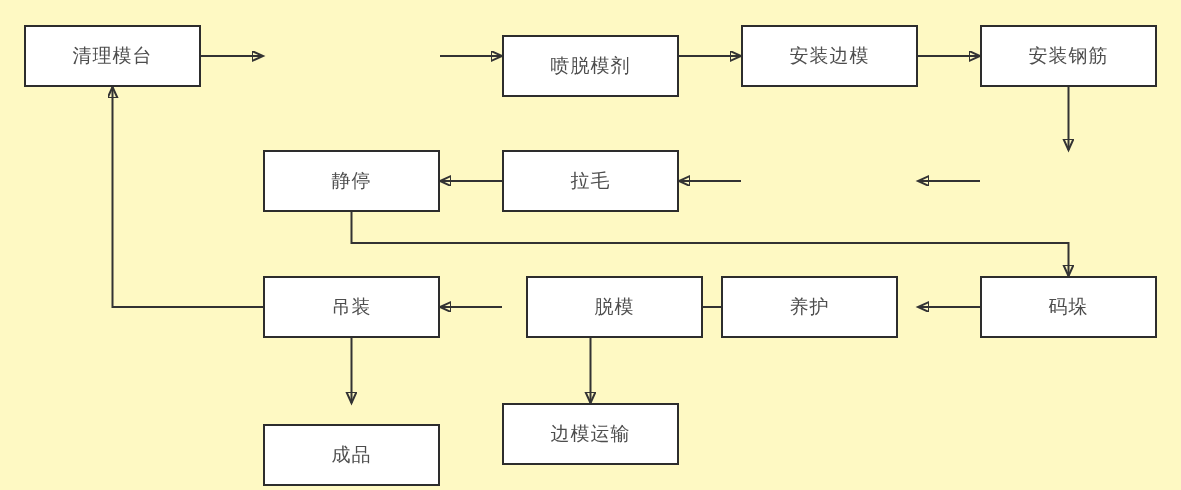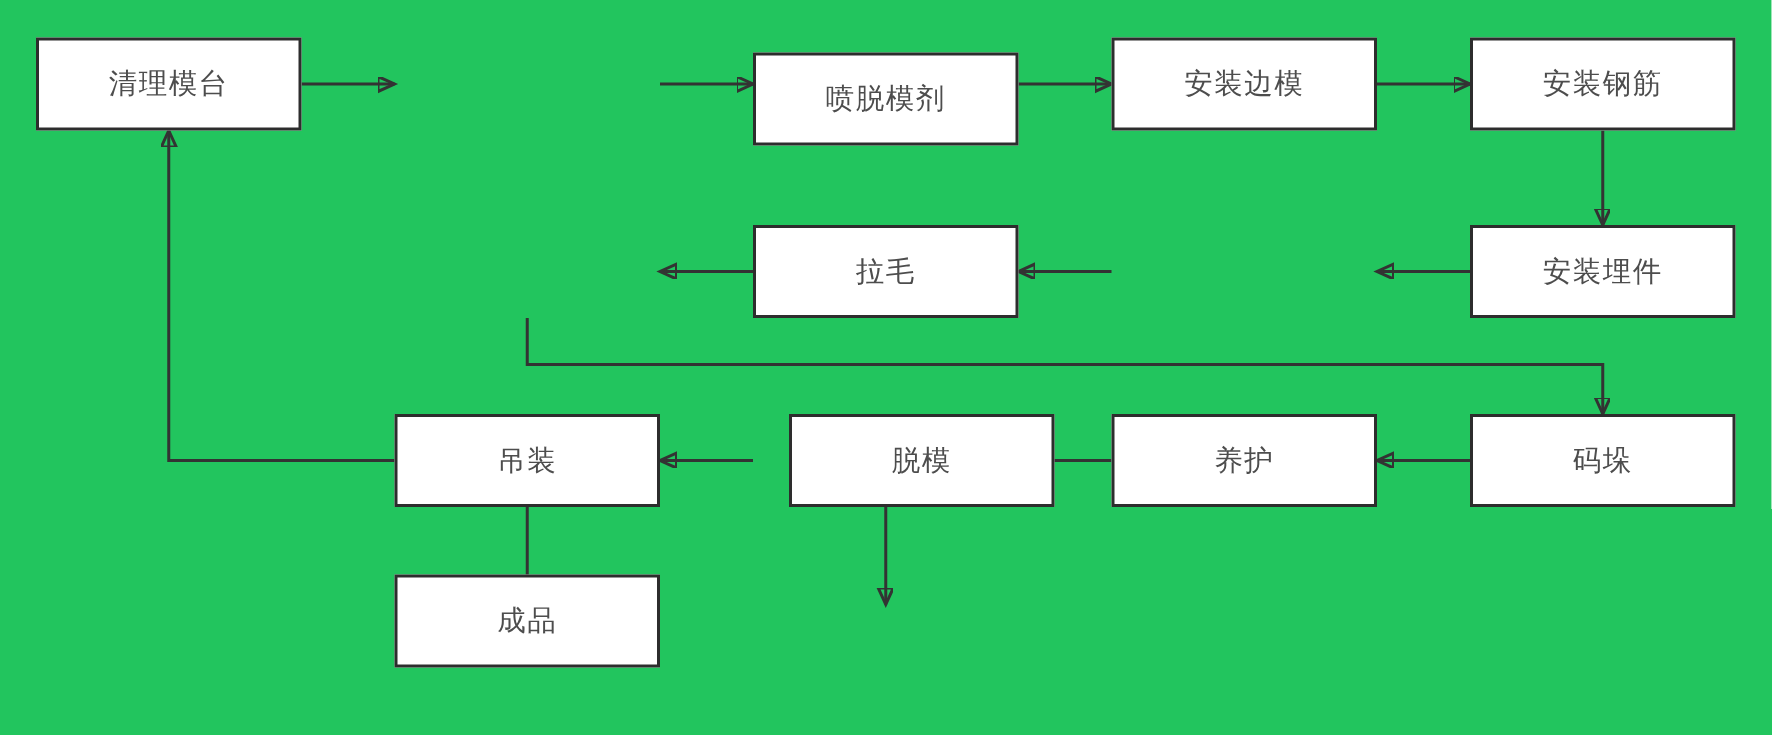--- a/index.html
+++ b/index.html
@@ -1,19 +1,19 @@
 <!DOCTYPE html>
 <html><head>
 <meta charset="utf-8">
 <style>
   html,body{margin:0;padding:0;background:#ffffff;}
   .canvas{
     position:relative;
     width:1181px;height:490px;
-    background:#22c55e;
+    background:#fef9c3;
     font-family:Liberation Sans, sans-serif;
     overflow:hidden;
   }
   .connectors{position:absolute;left:0;top:0;width:1181px;height:490px;}
   .connectors path{fill:none;stroke:#333333;stroke-width:2;}
   .node{
     position:absolute;
     width:177px;height:62px;
     box-sizing:border-box;
     border:2px solid #2d2d2d;
@@ -56,23 +56,24 @@
 
     <path d="M351.5 338 V403" marker-end="url(#arrow)"></path>
     <path d="M590.5 338 V403" marker-end="url(#arrow)"></path>
   </svg>
 
   <div class="node" style="left:24px;top:25px">清理模台</div>
   <div class="node" style="left:502px;top:35px">喷脱模剂</div>
   <div class="node" style="left:980px;top:25px">安装钢筋</div>
   <div class="node" style="left:741px;top:25px">安装边模</div>
 
-  <div class="node" style="left:980px;top:150px">安装埋件</div>
   <div class="node" style="left:502px;top:150px">拉毛</div>
+  <div class="node" style="left:263px;top:150px">静停</div>
 
   <div class="node" style="left:980px;top:276px">码垛</div>
-  <div class="node" style="left:741px;top:276px">养护</div>
+  <div class="node" style="left:721px;top:276px">养护</div>
   <div class="node" style="left:526px;top:276px">脱模</div>
   <div class="node" style="left:263px;top:276px">吊装</div>
 
-  <div class="node" style="left:263px;top:383px">成品</div>
+  <div class="node" style="left:263px;top:424px">成品</div>
+  <div class="node" style="left:502px;top:403px">边模运输</div>
 
 </div>
 
 </body></html>

